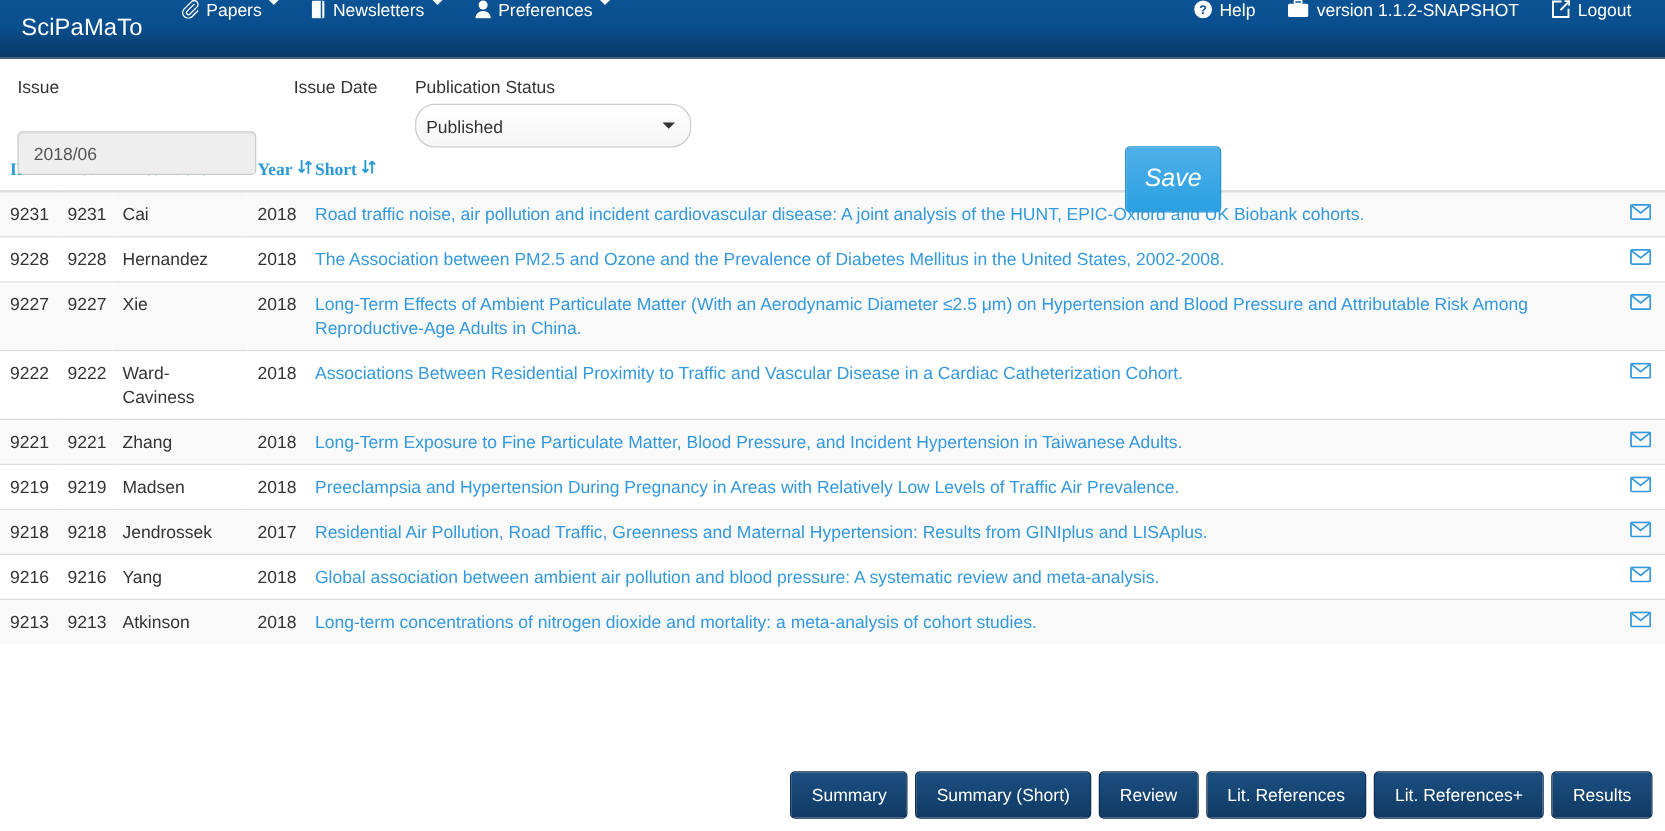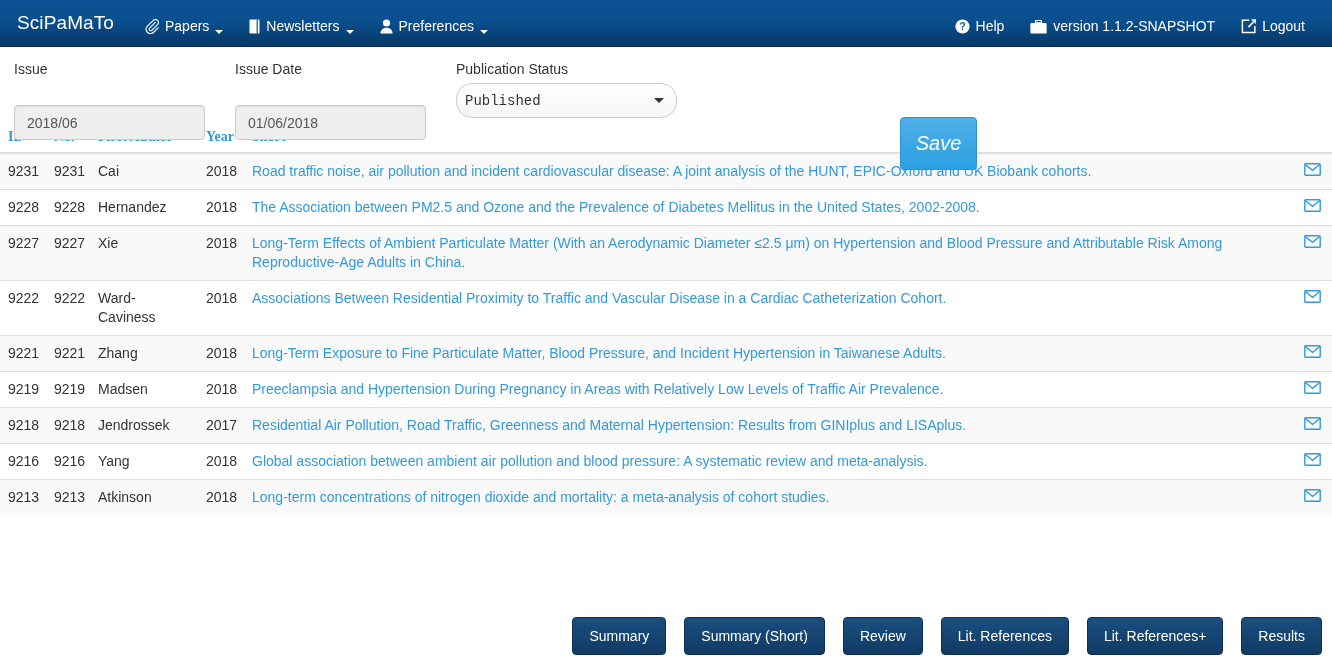--- a/index.html
+++ b/index.html
@@ -29,23 +29,23 @@
     font-size: 19px;
     padding: 0 18px 0 17px;
     letter-spacing: .1px;
     text-decoration: none;
     white-space: nowrap;
   }
   .nav-left { display: flex; align-items: center; height: 100%; }
   .nav-right { display: flex; align-items: center; height: 100%; margin-left: auto; padding-right: 14px; }
   .nav-item {
     display: flex;
-    align-items: flex-end;
+    align-items: flex-start;
     height: 100%;
-    padding: 12px 13px;
+    padding: 0 13px;
     color: #ffffff;
     font-size: 14px;
     white-space: nowrap;
     cursor: pointer;
     text-decoration: none;
   }
   .nav-item .ico { margin-right: 6px; display: inline-flex; align-items: center; }
   .caret {
     display: inline-block;
     width: 0; height: 0;
@@ -93,21 +93,20 @@
     padding: 7px 8px;
     font-size: 14px;
     color: #333333;
     background: linear-gradient(to bottom, #ffffff 0%, #f6f6f6 100%);
     border: 1px solid #cccccc;
     border-radius: 16px;
     display: flex;
     align-items: center;
     cursor: pointer;
     position: relative;
-    font-family: Liberation Mono, monospace;
   }
   .select-box .sel-caret {
     position: absolute;
     right: 12px;
     width: 0; height: 0;
     border-left: 5px solid transparent;
     border-right: 5px solid transparent;
     border-top: 5px solid #333333;
   }
   .save-btn {
@@ -177,21 +176,21 @@
   }
   td.c-act { text-align: center; padding-top: 9px; }
   .env-icon { cursor: pointer; display: inline-block; }
 
   
   .footer-bar {
     position: absolute;
     right: 10px;
     bottom: 10px;
     display: flex;
-    gap: 18px;
+    gap: 6px;
   }
   .dark-btn {
     background: linear-gradient(to bottom, #1b4f80 0%, #103a64 100%);
     border: 1px solid #0d2f53;
     border-radius: 4px;
     color: #ffffff;
     font-size: 14px;
     font-family: "Liberation Sans", sans-serif;
     padding: 9px 16px;
     cursor: pointer;
@@ -275,21 +274,20 @@
 </div>
 
 <div class="form-strip">
   <div class="field">
     <label class="field-label">Issue</label>
     <input id="issue-input" type="text" value="2018/06" style="">
   </div>
 
   <div class="field">
     <label class="field-label">Issue Date</label>
-    <input id="issue-date-input" type="text" value="01/06/2018" style="">
   </div>
 
   <div class="field status-field">
     <label class="field-label">Publication Status</label>
     <div class="select-box">
       <span>Published</span>
       <span class="sel-caret"></span>
     </div>
   </div>
 

